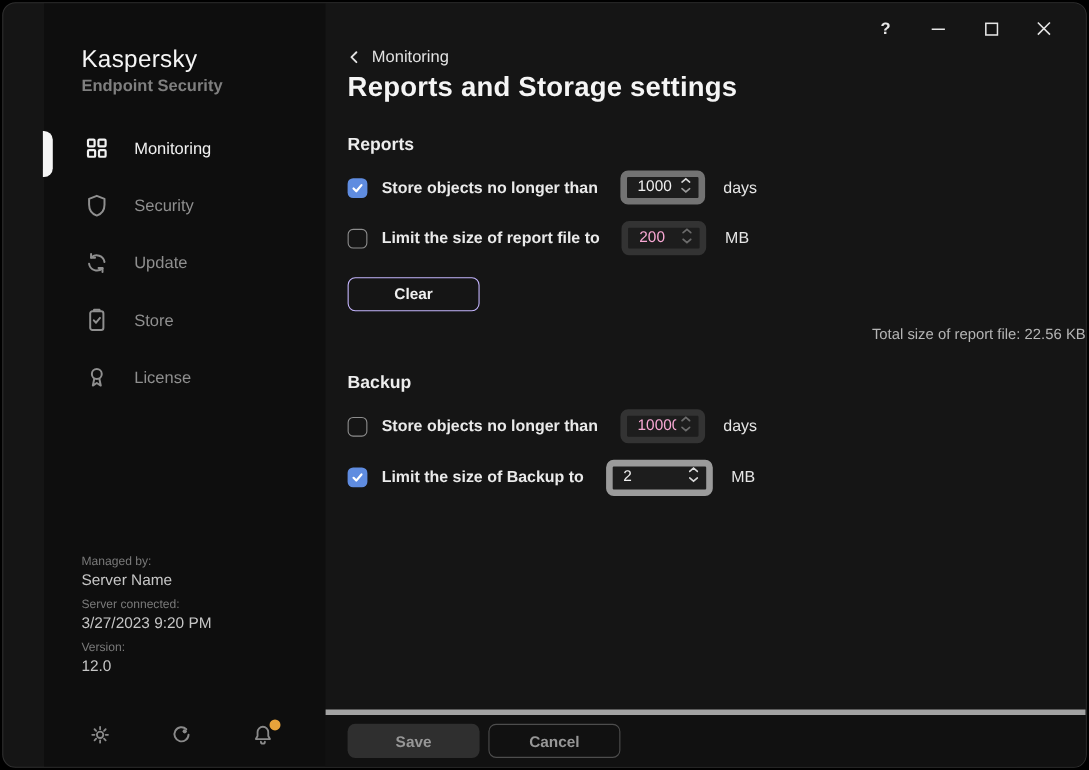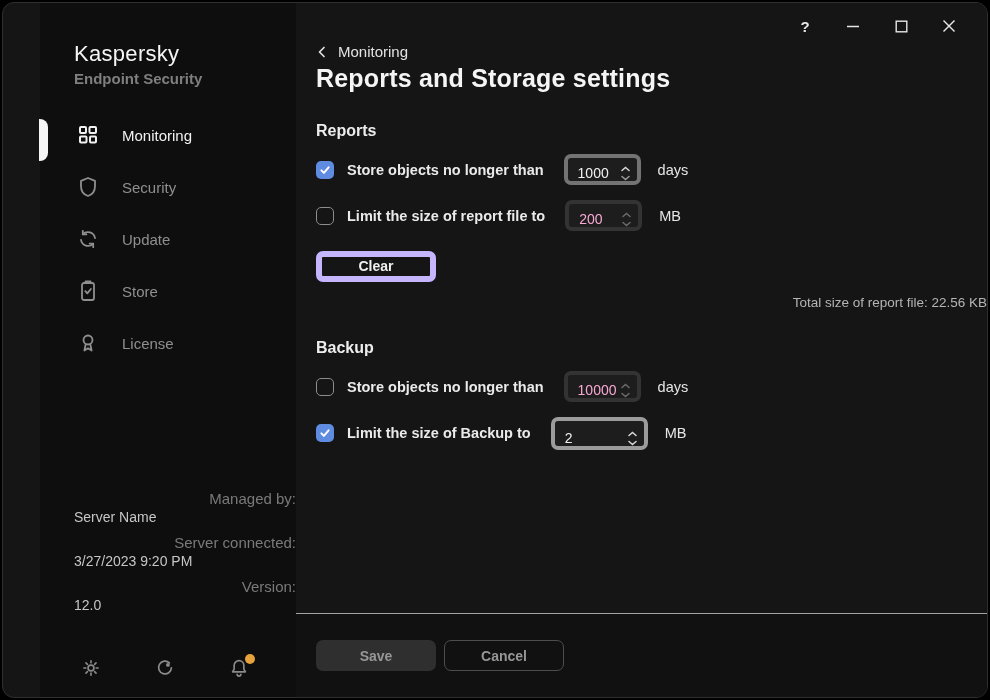--- a/index.html
+++ b/index.html
@@ -23,21 +23,21 @@
   }
   .nav { margin-top: 22px; }
   .nav-item {
     height: 52px; display: flex; align-items: center; padding-left: 36px;
     color: #8f8f8f; cursor: pointer;
   }
   .nav-item.active { color: #f2f2f2; }
   .nav-item .nicon { width: 24px; height: 24px; margin-right: 22px; display: inline-flex; }
   .nav-item .nlabel { font-size: 15px; }
   .server-info { margin-top: auto; padding: 0 0 18px 34px; }
-  .si-label { color: #7a7a7a; font-size: 15px; margin-top: 9px; text-align: right; }
+  .si-label { color: #7a7a7a; font-size: 11px; margin-top: 9px; }
   .si-value { color: #c6c6c6; font-size: 14px; margin-top: 2px; }
   .sidebar-icons {
     display: flex; justify-content: space-between; align-items: center;
     margin: 10px 40px 0 40px; height: 56px; width: 172px;
   }
   .tray-btn { position: relative; width: 24px; height: 24px; display: inline-flex; color: #8a8a8a; cursor: pointer; }
   .badge-dot {
     position: absolute; right: -3px; top: -3px; width: 10px; height: 10px;
     border-radius: 50%;
   }
@@ -59,42 +59,42 @@
   .setting-row { display: flex; align-items: center; margin-top: 14px; min-height: 32px; }
   .checkbox {
     width: 18px; height: 18px; border-radius: 5px; flex-shrink: 0;
     display: inline-flex; align-items: center; justify-content: center; cursor: pointer;
   }
   .checkbox.unchecked { border: 1.5px solid #8d8d8d; background: transparent; }
   .checkbox.checked { border: none; }
   .row-label { color: #eaeaea; font-size: 14.5px; font-weight: 700; margin-left: 13px; cursor: default; }
   .spinner {
     margin-left: 20px; width: 77px; height: 31px; background: #1d1d1d;
-    border: 4px solid #737373; border-radius: 7px;
-    display: flex; align-items: flex-end; padding: 0 7px 0 10px;
+    border: 6px solid #737373; border-radius: 7px;
+    display: flex; align-items: flex-start; padding: 0 7px 0 10px;
   }
   .spinner input {
     width: 100%; background: transparent; border: none; outline: none;
     color: #f0f0f0; font-size: 14px; font-family: "Liberation Sans", sans-serif;
   }
   .spin-btns { display: flex; flex-direction: column; gap: 3px; margin-left: 4px; }
   .spin-btns svg { display: block; cursor: pointer; }
   .spinner.disabled { border-color: #333; }
   .spinner.disabled input { color: #f9a8d4; }
   .spinner.focused { width: 97px; height: 33px; border-color: #9b9b9b; }
   .unit { color: #e6e6e6; font-size: 14.5px; margin-left: 17px; }
   .btn {
     height: 31px; width: 120px; border-radius: 7px; font-size: 14px; font-weight: 700;
     font-family: "Liberation Sans", sans-serif; cursor: pointer;
     display: inline-flex; align-items: center; justify-content: center;
   }
-  .clear-btn { margin-top: 19px; background: transparent; border: 6px solid #c4b5fd; color: #f0f0f0; }
+  .clear-btn { margin-top: 19px; background: transparent; border: 1px solid #c4b5fd; color: #f0f0f0; }
   .total-text { color: #b5b5b5; font-size: 13.5px; margin-top: 13px; font-weight: 400; text-align: right; }
   .footer {
-    margin-top: auto; height: 84px; background: #111111; border-top: 1px solid #a3a3a3;
+    margin-top: auto; height: 52px; background: #111111; border-top: 5px solid #a3a3a3;
     display: flex; align-items: center; padding-left: 20px; gap: 8px;
   }
   .save-btn { background: #2f2f2f; border: none; color: #979797; }
   .cancel-btn { background: transparent; border: 1px solid #4d4d4d; color: #979797; }
 </style>
 </head>
 <body>
 
 <div class="window">
 

